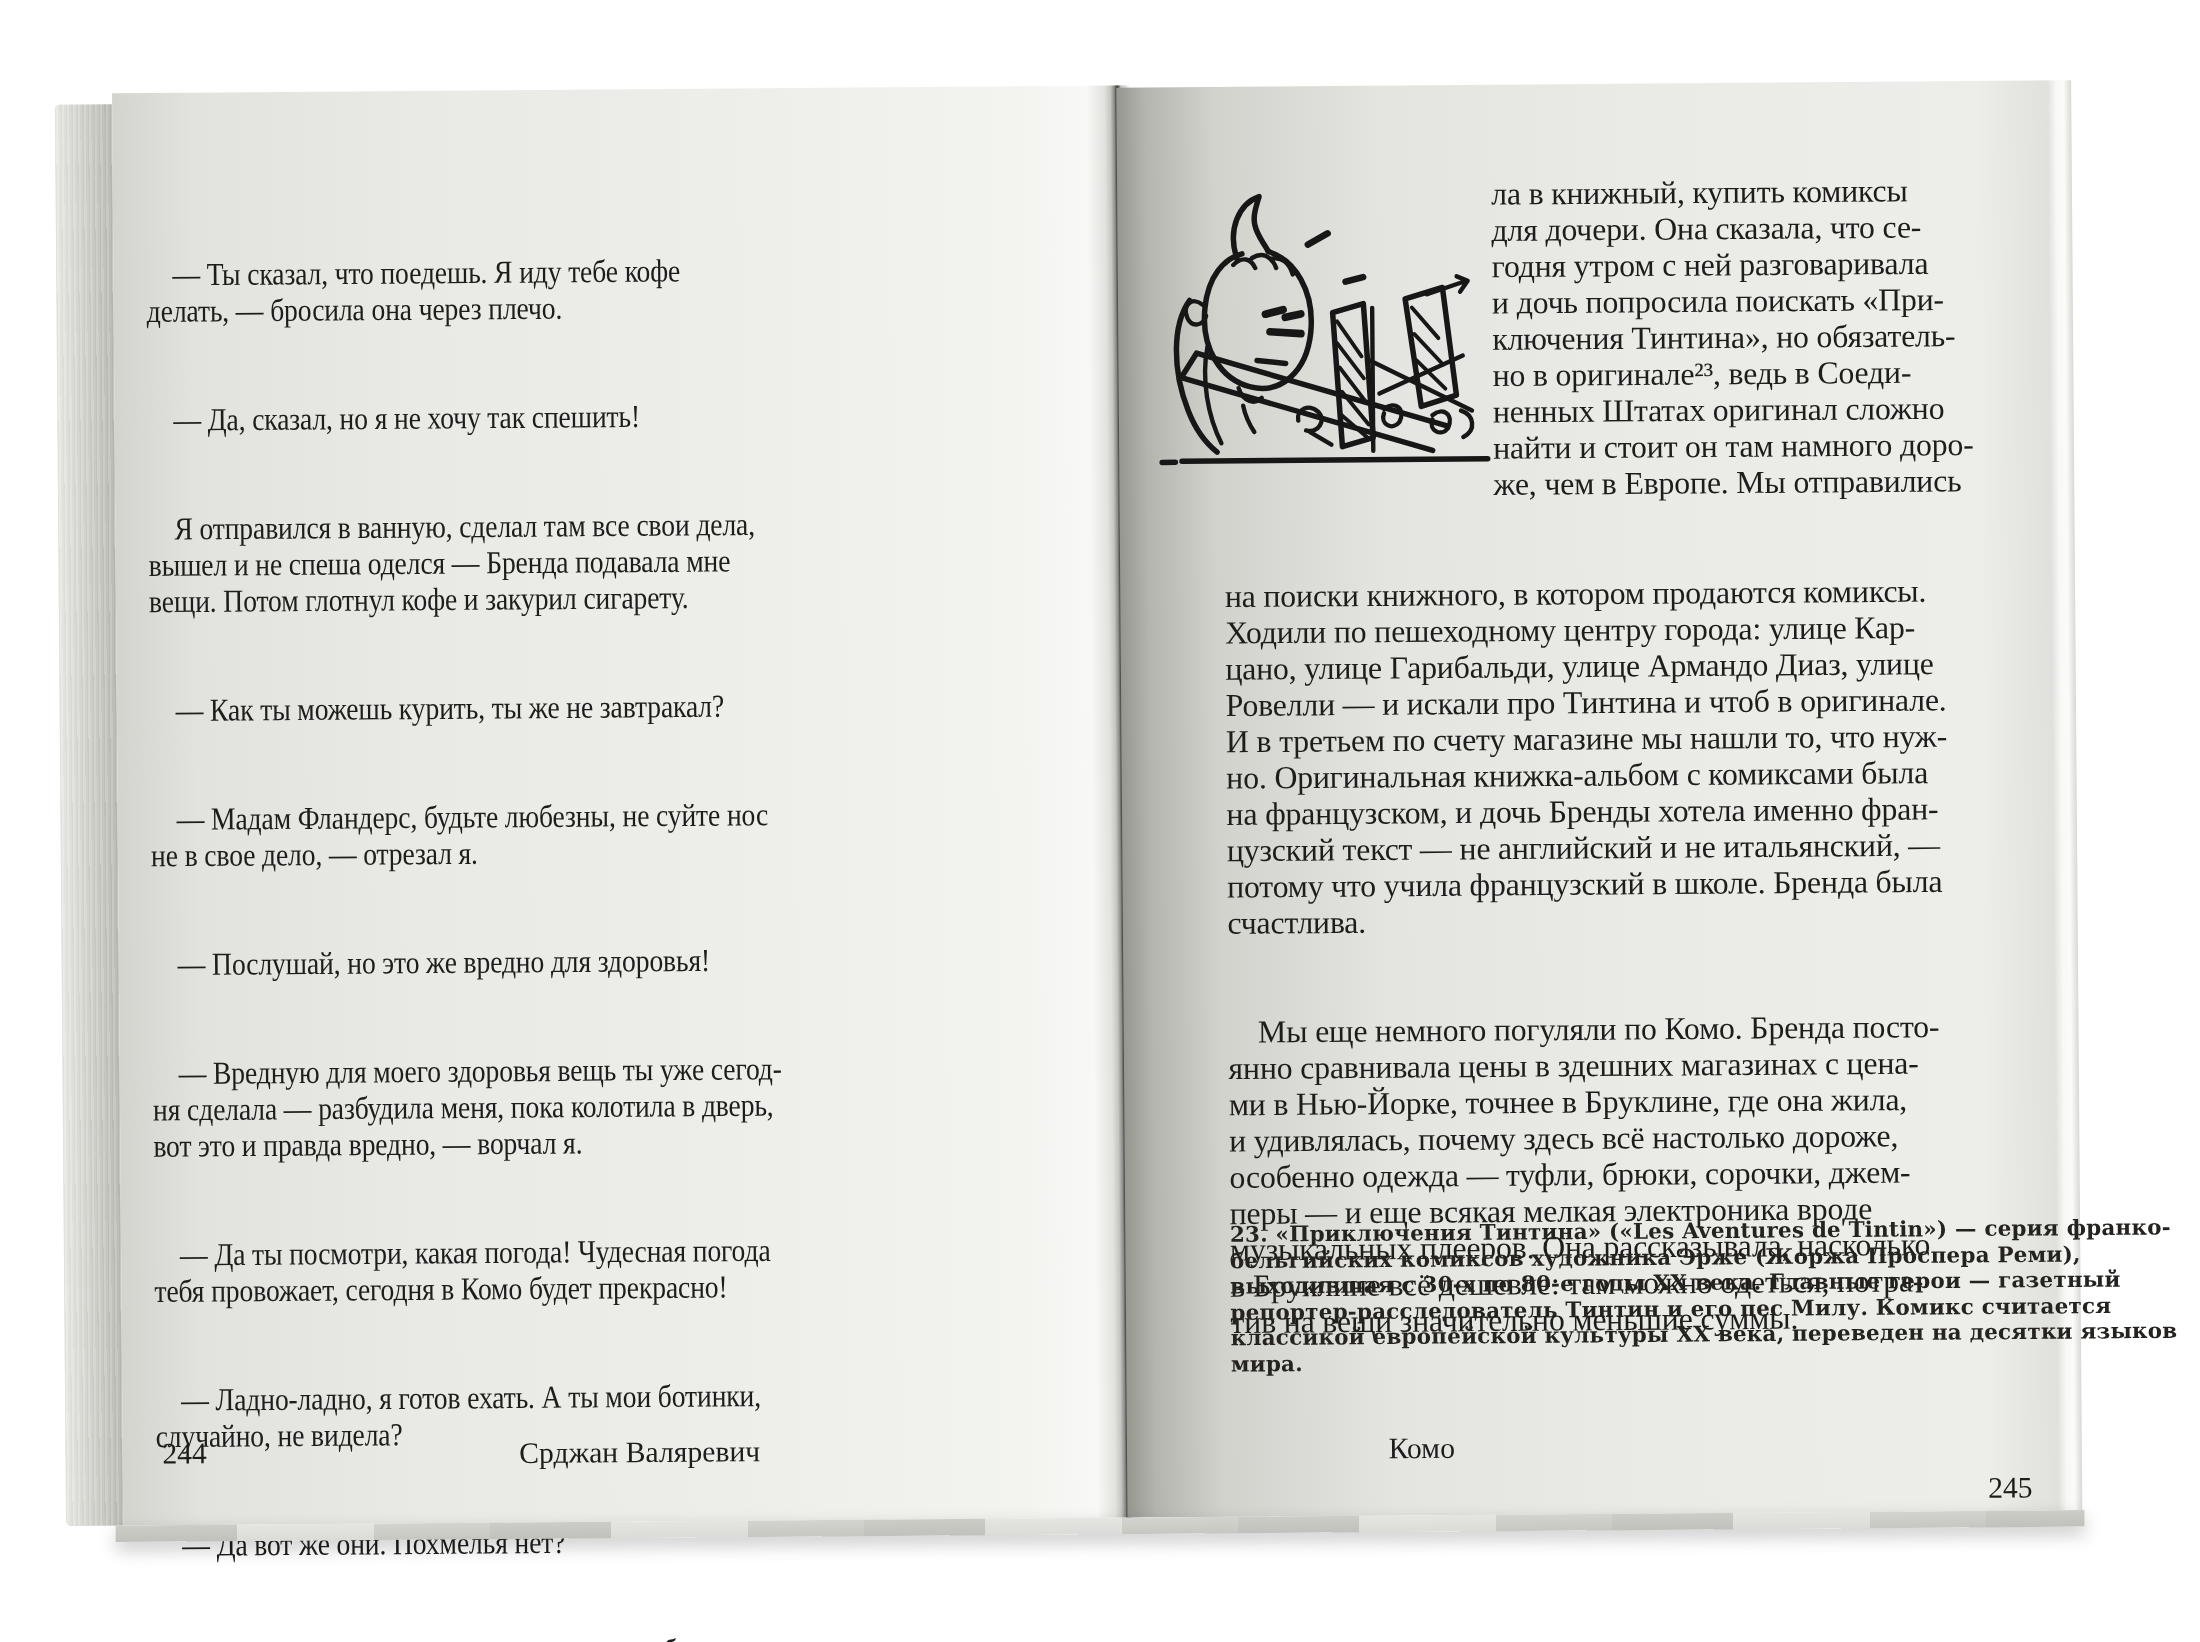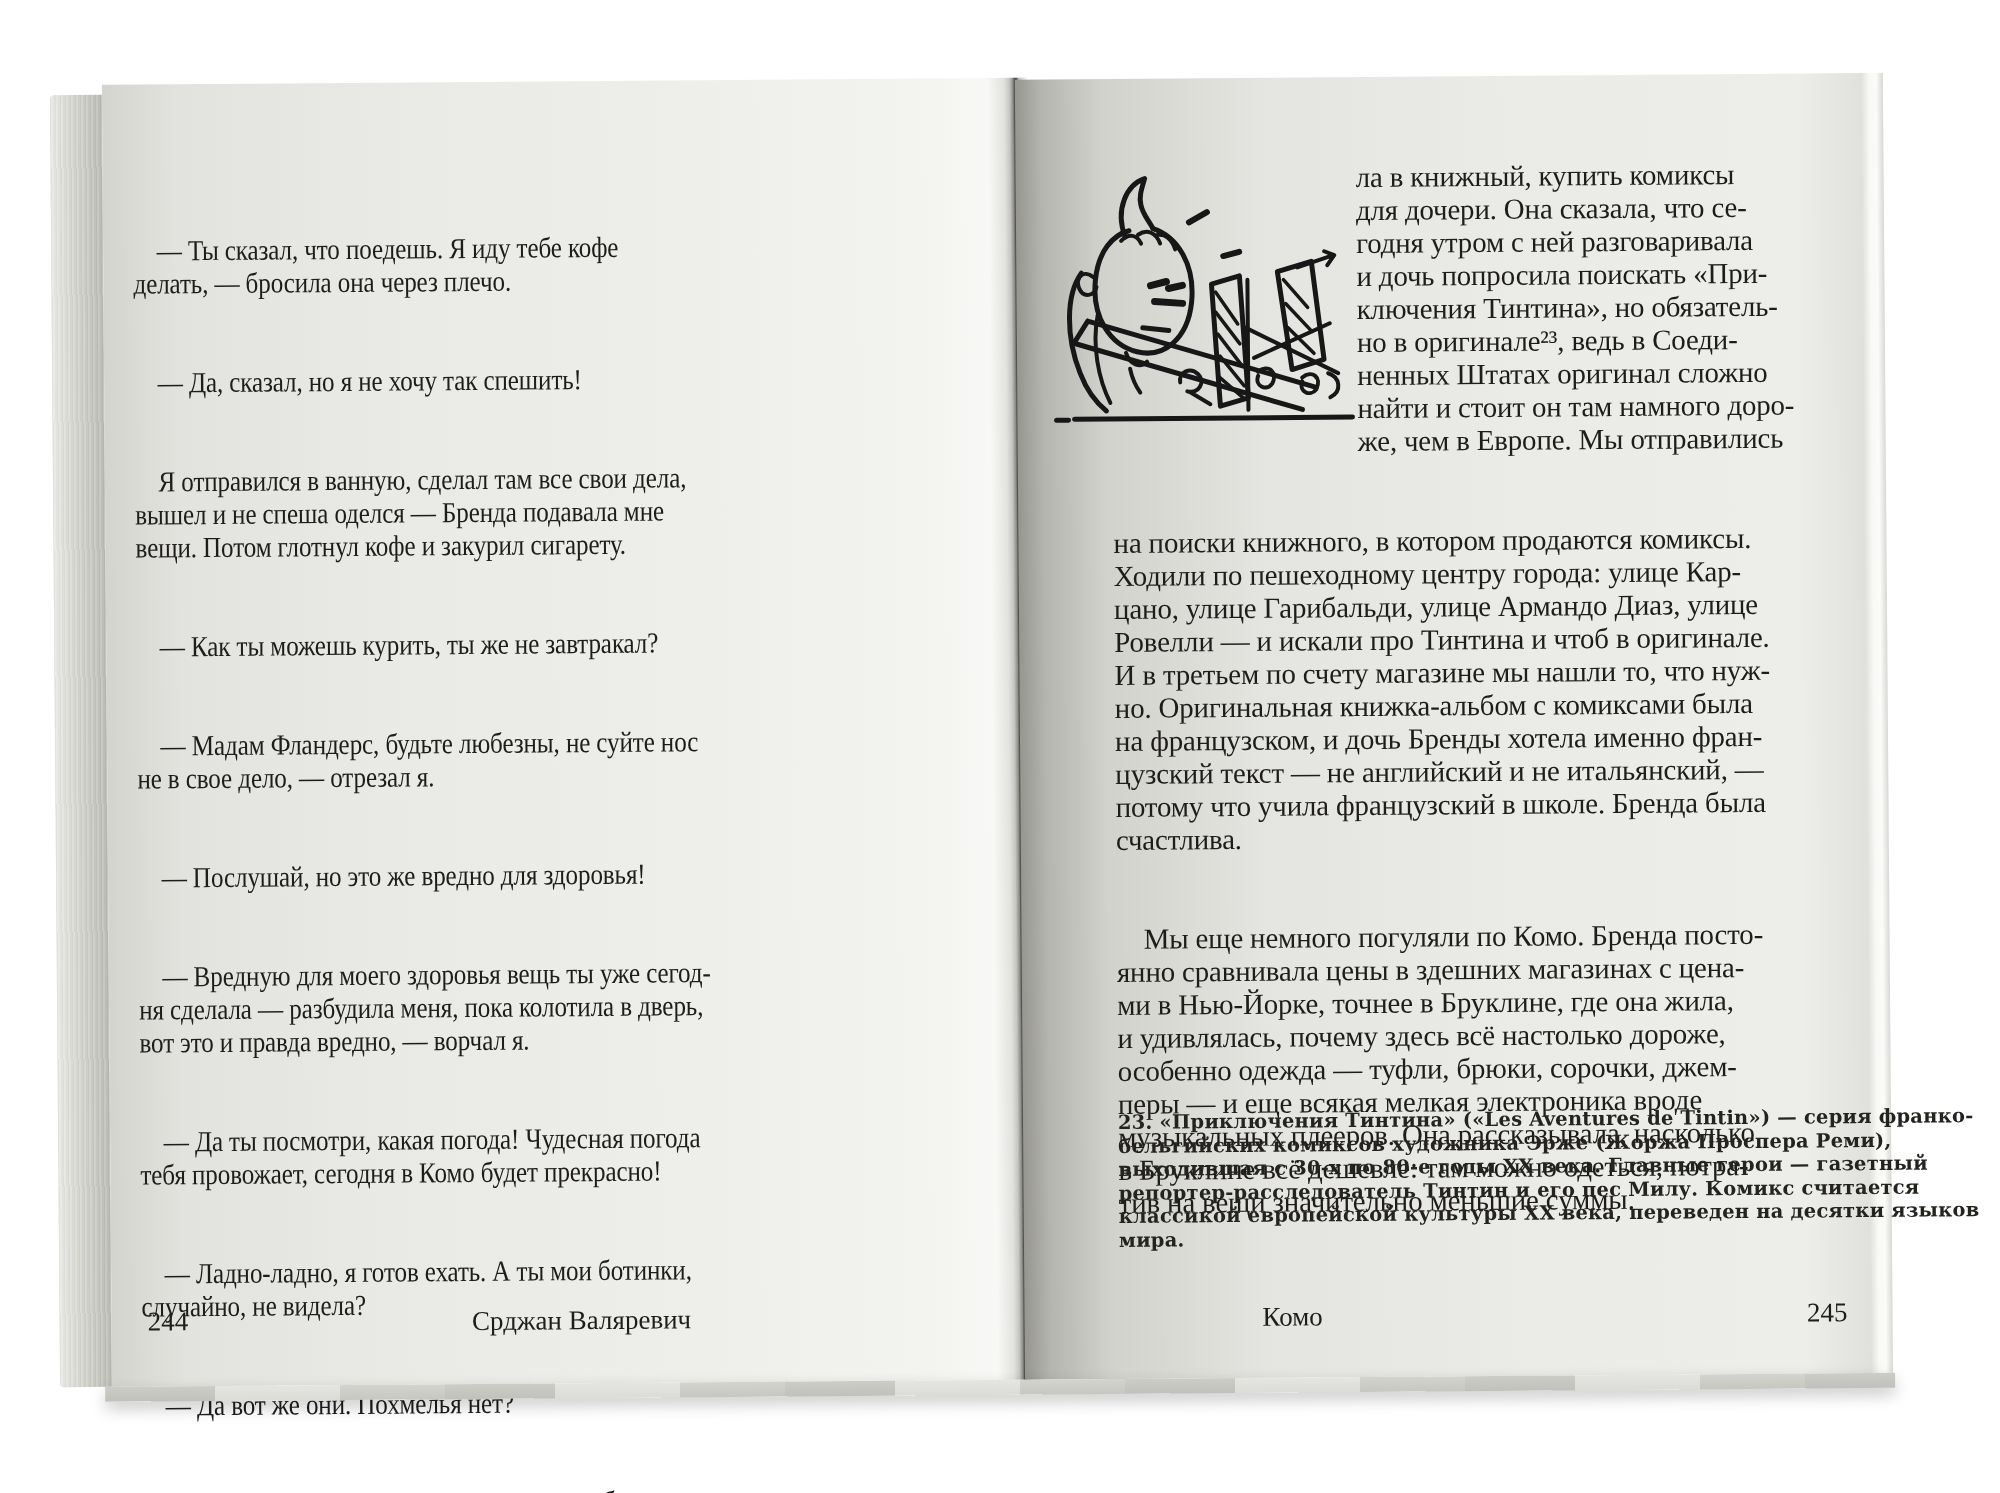--- a/index.html
+++ b/index.html
@@ -30,21 +30,21 @@
   .text-left{left:30px;top:84px;transform:scaleX(0.87);transform-origin:0 0;}
   .col-narrow{left:340px;top:84px;}
   .body-right{left:95px;top:382px;}
   .footnote{position:absolute;left:95px;top:1032px;white-space:pre;
     font-family:"DejaVu Serif", serif;font-weight:700;font-size:19.5px;line-height:23.5px;letter-spacing:.2px;color:#242320;}
   .folio{position:absolute;font-size:27px;}
   .running{position:absolute;font-size:27px;text-align:center;}
   .folio-left{left:36px;top:1222px;}
   .running-left{left:280px;top:1224px;width:380px;}
   .running-right{left:38px;top:1224px;width:460px;}
-  .folio-right{right:45px;top:1224px;}
+  .folio-right{right:45px;top:1264px;}
   .sketch{position:absolute;left:22px;top:68px;width:332px;height:300px;}
 </style>
 </head>
 <body>
 
 <div class="book">
   <div class="fore-edge"></div>
 
   <div class="page-left">
     <div class="txt text-left">

